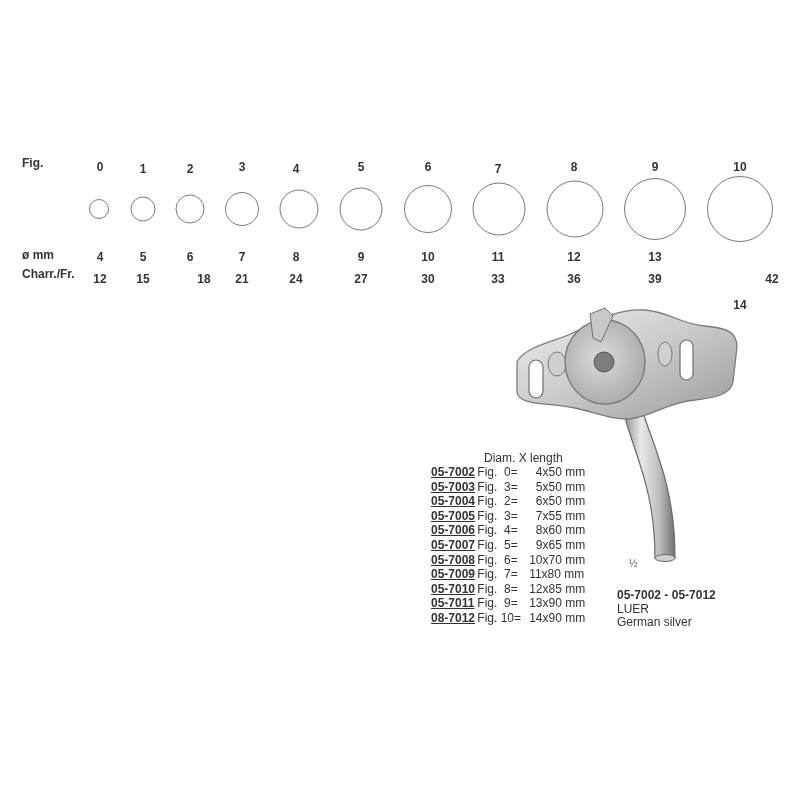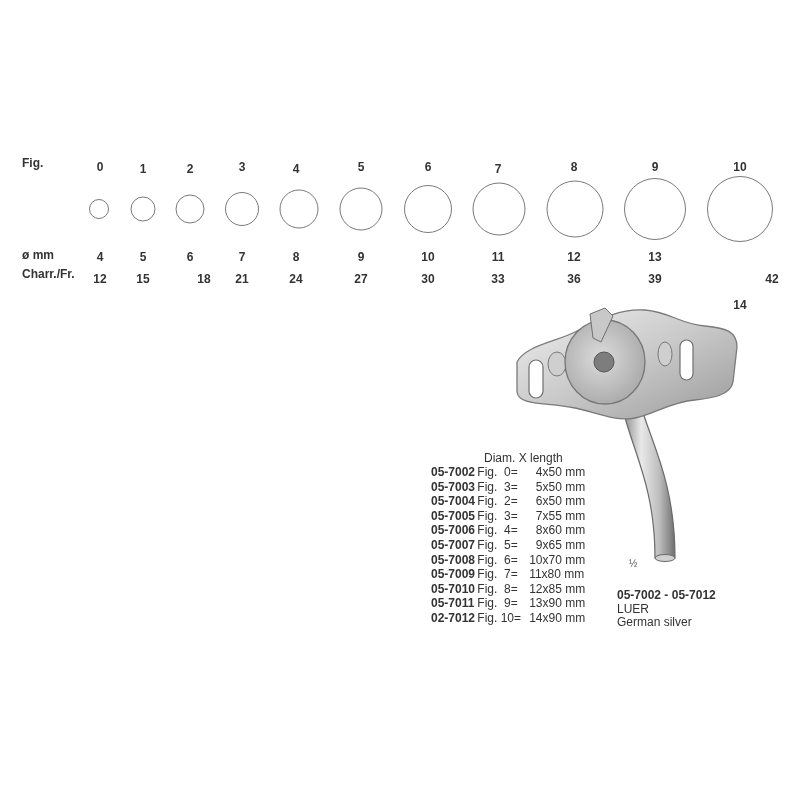--- a/index.html
+++ b/index.html
@@ -9,21 +9,21 @@
     .size-chart { position: absolute; left: 0; top: 0; width: 796px; height: 300px; }
     .row-label { position: absolute; left: 22px; font-weight: bold; font-size: 12px; color: #333; white-space: nowrap; }
     .col { position: absolute; transform: translateX(-50%); font-weight: bold; font-size: 12px; color: #333; text-align: center; white-space: nowrap; }
     .circle { position: absolute; border: 1.6px solid #7a7a7a; border-radius: 50%; background: transparent; transform: translate(-50%, -50%); }
 
     .product-image { position: absolute; left: 505px; top: 302px; width: 260px; height: 280px; }
 
     .spec-list { position: absolute; left: 431px; top: 451px; width: 200px; }
     .spec-header { font-size: 12px; color: #333; margin-left: 53px; line-height: 14px; height: 14px; }
     .spec-row { display: flex; font-size: 12px; line-height: 14.6px; height: 14.6px; color: #333; white-space: pre; }
-    .spec-code { font-weight: bold; width: 50px; }
+    .spec-code { font-weight: bold; width: 50px; text-decoration: underline; }
     .spec-fig { width: 56px; text-align: left; }
     .spec-size { width: 110px; text-align: left; }
 
     .half-mark { position: absolute; left: 629px; top: 558px; font-size: 10px; color: #555; }
 
     .product-info { position: absolute; left: 617px; top: 589px; font-size: 12px; color: #333; line-height: 13.5px; }
     .product-info .range { font-weight: bold; }
   </style>
 </head>
 <body>
@@ -136,20 +136,20 @@
   <div class="spec-row"><span class="spec-code">05-7002</span><span class="spec-fig">Fig.  0=</span><span class="spec-size">  4x50 mm</span></div>
   <div class="spec-row"><span class="spec-code">05-7003</span><span class="spec-fig">Fig.  3=</span><span class="spec-size">  5x50 mm</span></div>
   <div class="spec-row"><span class="spec-code">05-7004</span><span class="spec-fig">Fig.  2=</span><span class="spec-size">  6x50 mm</span></div>
   <div class="spec-row"><span class="spec-code">05-7005</span><span class="spec-fig">Fig.  3=</span><span class="spec-size">  7x55 mm</span></div>
   <div class="spec-row"><span class="spec-code">05-7006</span><span class="spec-fig">Fig.  4=</span><span class="spec-size">  8x60 mm</span></div>
   <div class="spec-row"><span class="spec-code">05-7007</span><span class="spec-fig">Fig.  5=</span><span class="spec-size">  9x65 mm</span></div>
   <div class="spec-row"><span class="spec-code">05-7008</span><span class="spec-fig">Fig.  6=</span><span class="spec-size">10x70 mm</span></div>
   <div class="spec-row"><span class="spec-code">05-7009</span><span class="spec-fig">Fig.  7=</span><span class="spec-size">11x80 mm</span></div>
   <div class="spec-row"><span class="spec-code">05-7010</span><span class="spec-fig">Fig.  8=</span><span class="spec-size">12x85 mm</span></div>
   <div class="spec-row"><span class="spec-code">05-7011</span><span class="spec-fig">Fig.  9=</span><span class="spec-size">13x90 mm</span></div>
-  <div class="spec-row"><span class="spec-code">02-7012</span><span class="spec-fig">Fig. 10=</span><span class="spec-size">14x90 mm</span></div>
+  <div class="spec-row"><span class="spec-code">08-7012</span><span class="spec-fig">Fig. 10=</span><span class="spec-size">14x90 mm</span></div>
 </div>
 
 <div class="product-info">
   <div class="range">05-7002 - 05-7012</div>
   <div>LUER</div>
   <div>German silver</div>
 </div>
 
 </body></html>

